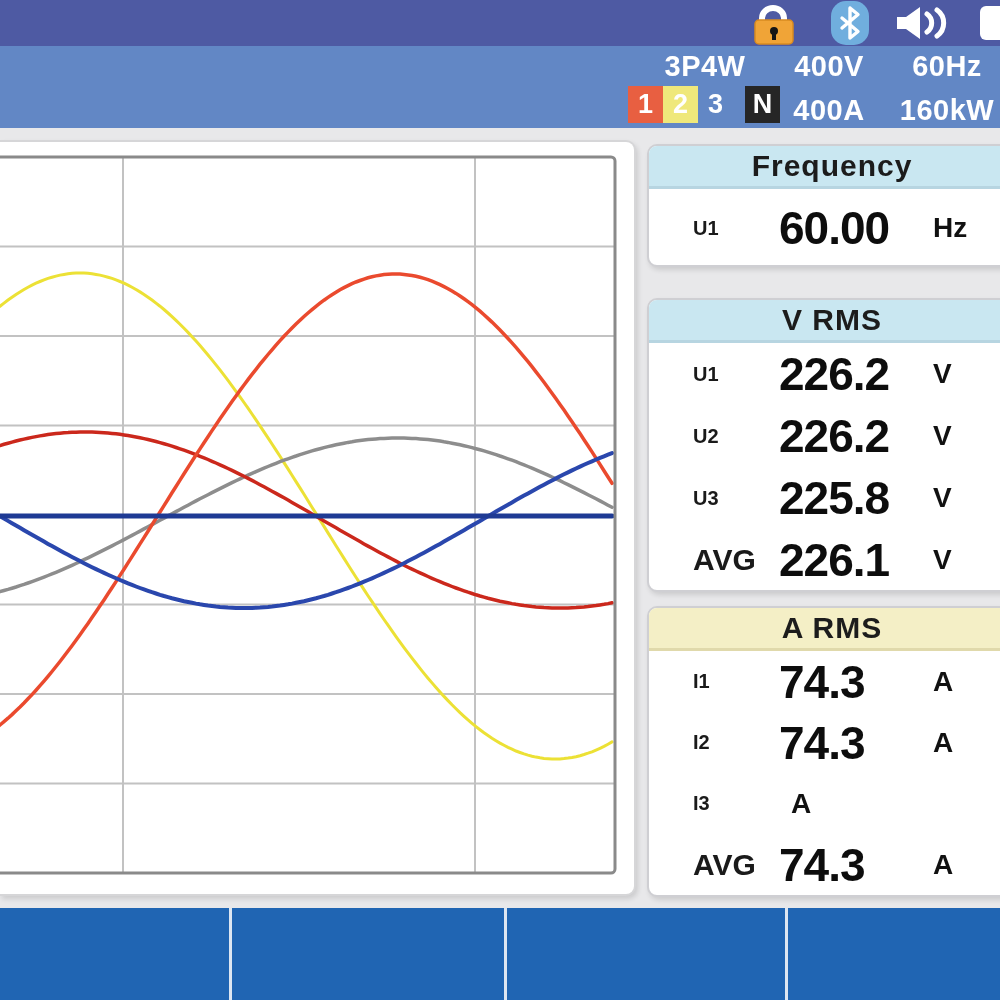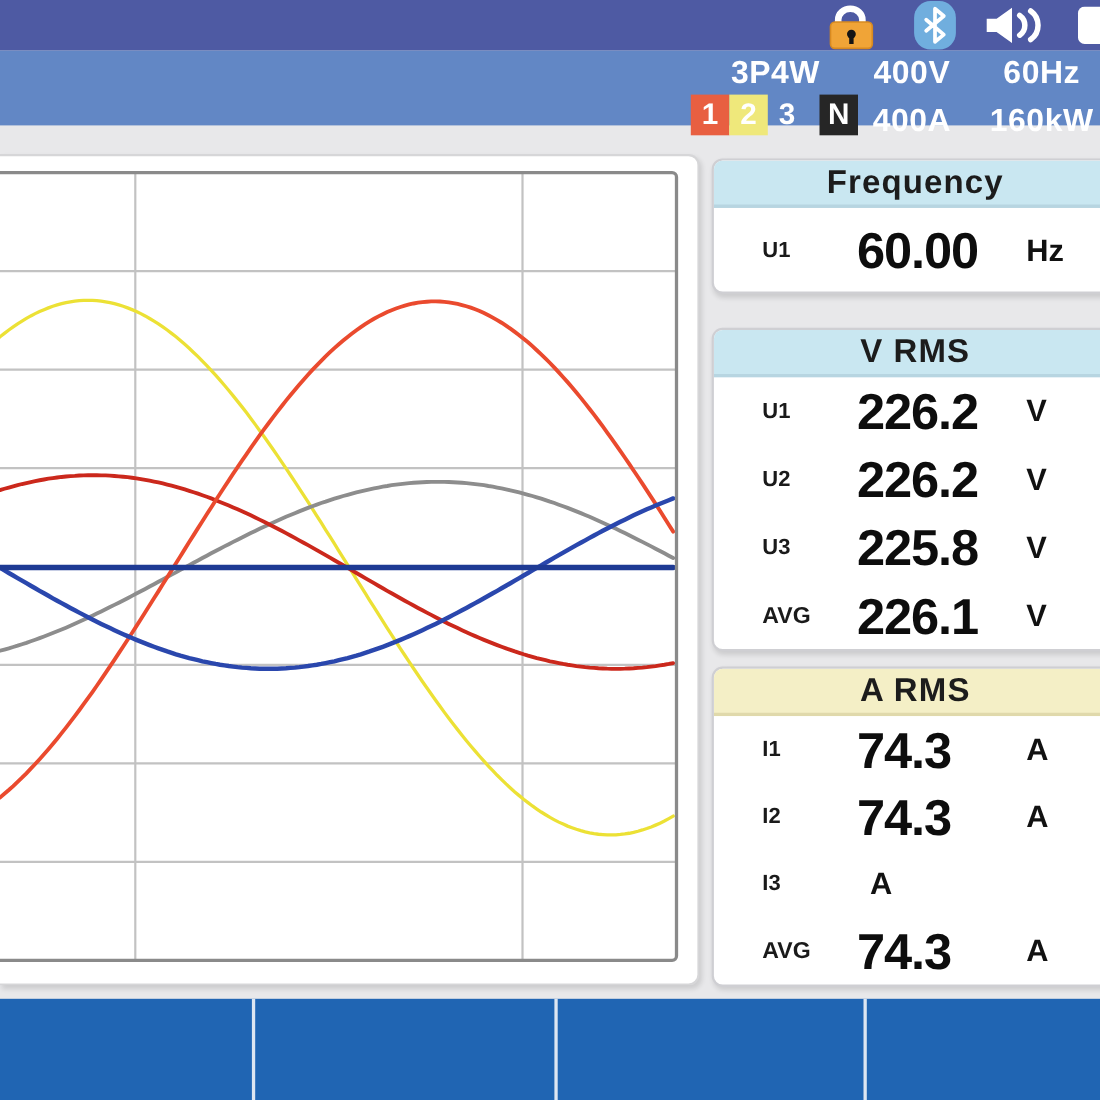--- a/index.html
+++ b/index.html
@@ -5,21 +5,21 @@
   html,body{margin:0;padding:0;}
   body{width:1000px;height:1000px;overflow:hidden;background:var(--page-bg,#e8e8ea);
        font-family:"Liberation Sans",sans-serif;position:relative;}
   .abs{position:absolute;}
 
   
   #topbar{left:0;top:0;width:1000px;height:46px;background:var(--bar-top,#4e5aa3);}
   .top-icons{position:absolute;right:0;top:0;height:46px;width:260px;}
 
   
-  #bar2{left:0;top:46px;width:1000px;height:68px;background:var(--bar-second,#6287c5);
+  #bar2{left:0;top:46px;width:1000px;height:82px;background:var(--bar-second,#6287c5);
         color:#fff;font-weight:bold;}
   .sb-col{position:absolute;text-align:center;font-size:29px;letter-spacing:.5px;}
   .sb-row1{top:4px;} .sb-row2{top:48px;}
   #phase-badges{position:absolute;left:628px;top:86px;display:flex;align-items:center;}
   .badge{width:35px;height:37px;line-height:37px;text-align:center;font-size:27px;font-weight:bold;color:#fff;}
   .badge-1{background:var(--badge-1,#e85f41);}
   .badge-2{background:var(--badge-2,#efe87b);}
   .badge-3{background:transparent;}
   .badge-n{background:var(--badge-n,#262626);margin-left:12px;}
 
@@ -31,21 +31,21 @@
 
   
   .panel{left:647px;width:370px;background:#fff;border:2px solid #cfcfd3;border-radius:10px;
          box-shadow:2px 3px 5px rgba(0,0,0,.12);box-sizing:border-box;overflow:hidden;}
   .panel-header{height:40px;line-height:40px;text-align:center;font-size:30px;font-weight:bold;
                 color:#1c1c1c;letter-spacing:1px;border-bottom:3px solid rgba(150,180,195,.35);}
   .hdr-cyan{background:var(--header-cyan,#c9e7f1);}
   .hdr-yellow{background:var(--header-yellow,#f4efc6);border-bottom-color:rgba(195,185,130,.4);}
   .mrow{display:flex;align-items:baseline;padding:0 26px 0 44px;}
   .mrow .lbl{font-size:20px;font-weight:bold;color:#1a1a1a;width:86px;}
-  .mrow .lbl.small{font-size:21px;}
+  .mrow .lbl.small{font-size:30px;}
   .mrow .val{flex:1;font-size:46px;font-weight:bold;color:#0d0d0d;letter-spacing:-1px;}
   .mrow .unit{width:56px;margin-left:12px;font-size:28px;font-weight:bold;color:#111;}
   #panel-frequency{top:144px;height:123px;}
   #panel-frequency .mrow{height:78px;align-items:center;}
   #panel-vrms{top:298px;height:294px;}
   #panel-vrms .mrow{height:62px;align-items:center;}
   #panel-arms{top:606px;height:291px;}
   #panel-arms .mrow{height:61px;align-items:center;}
 
   

